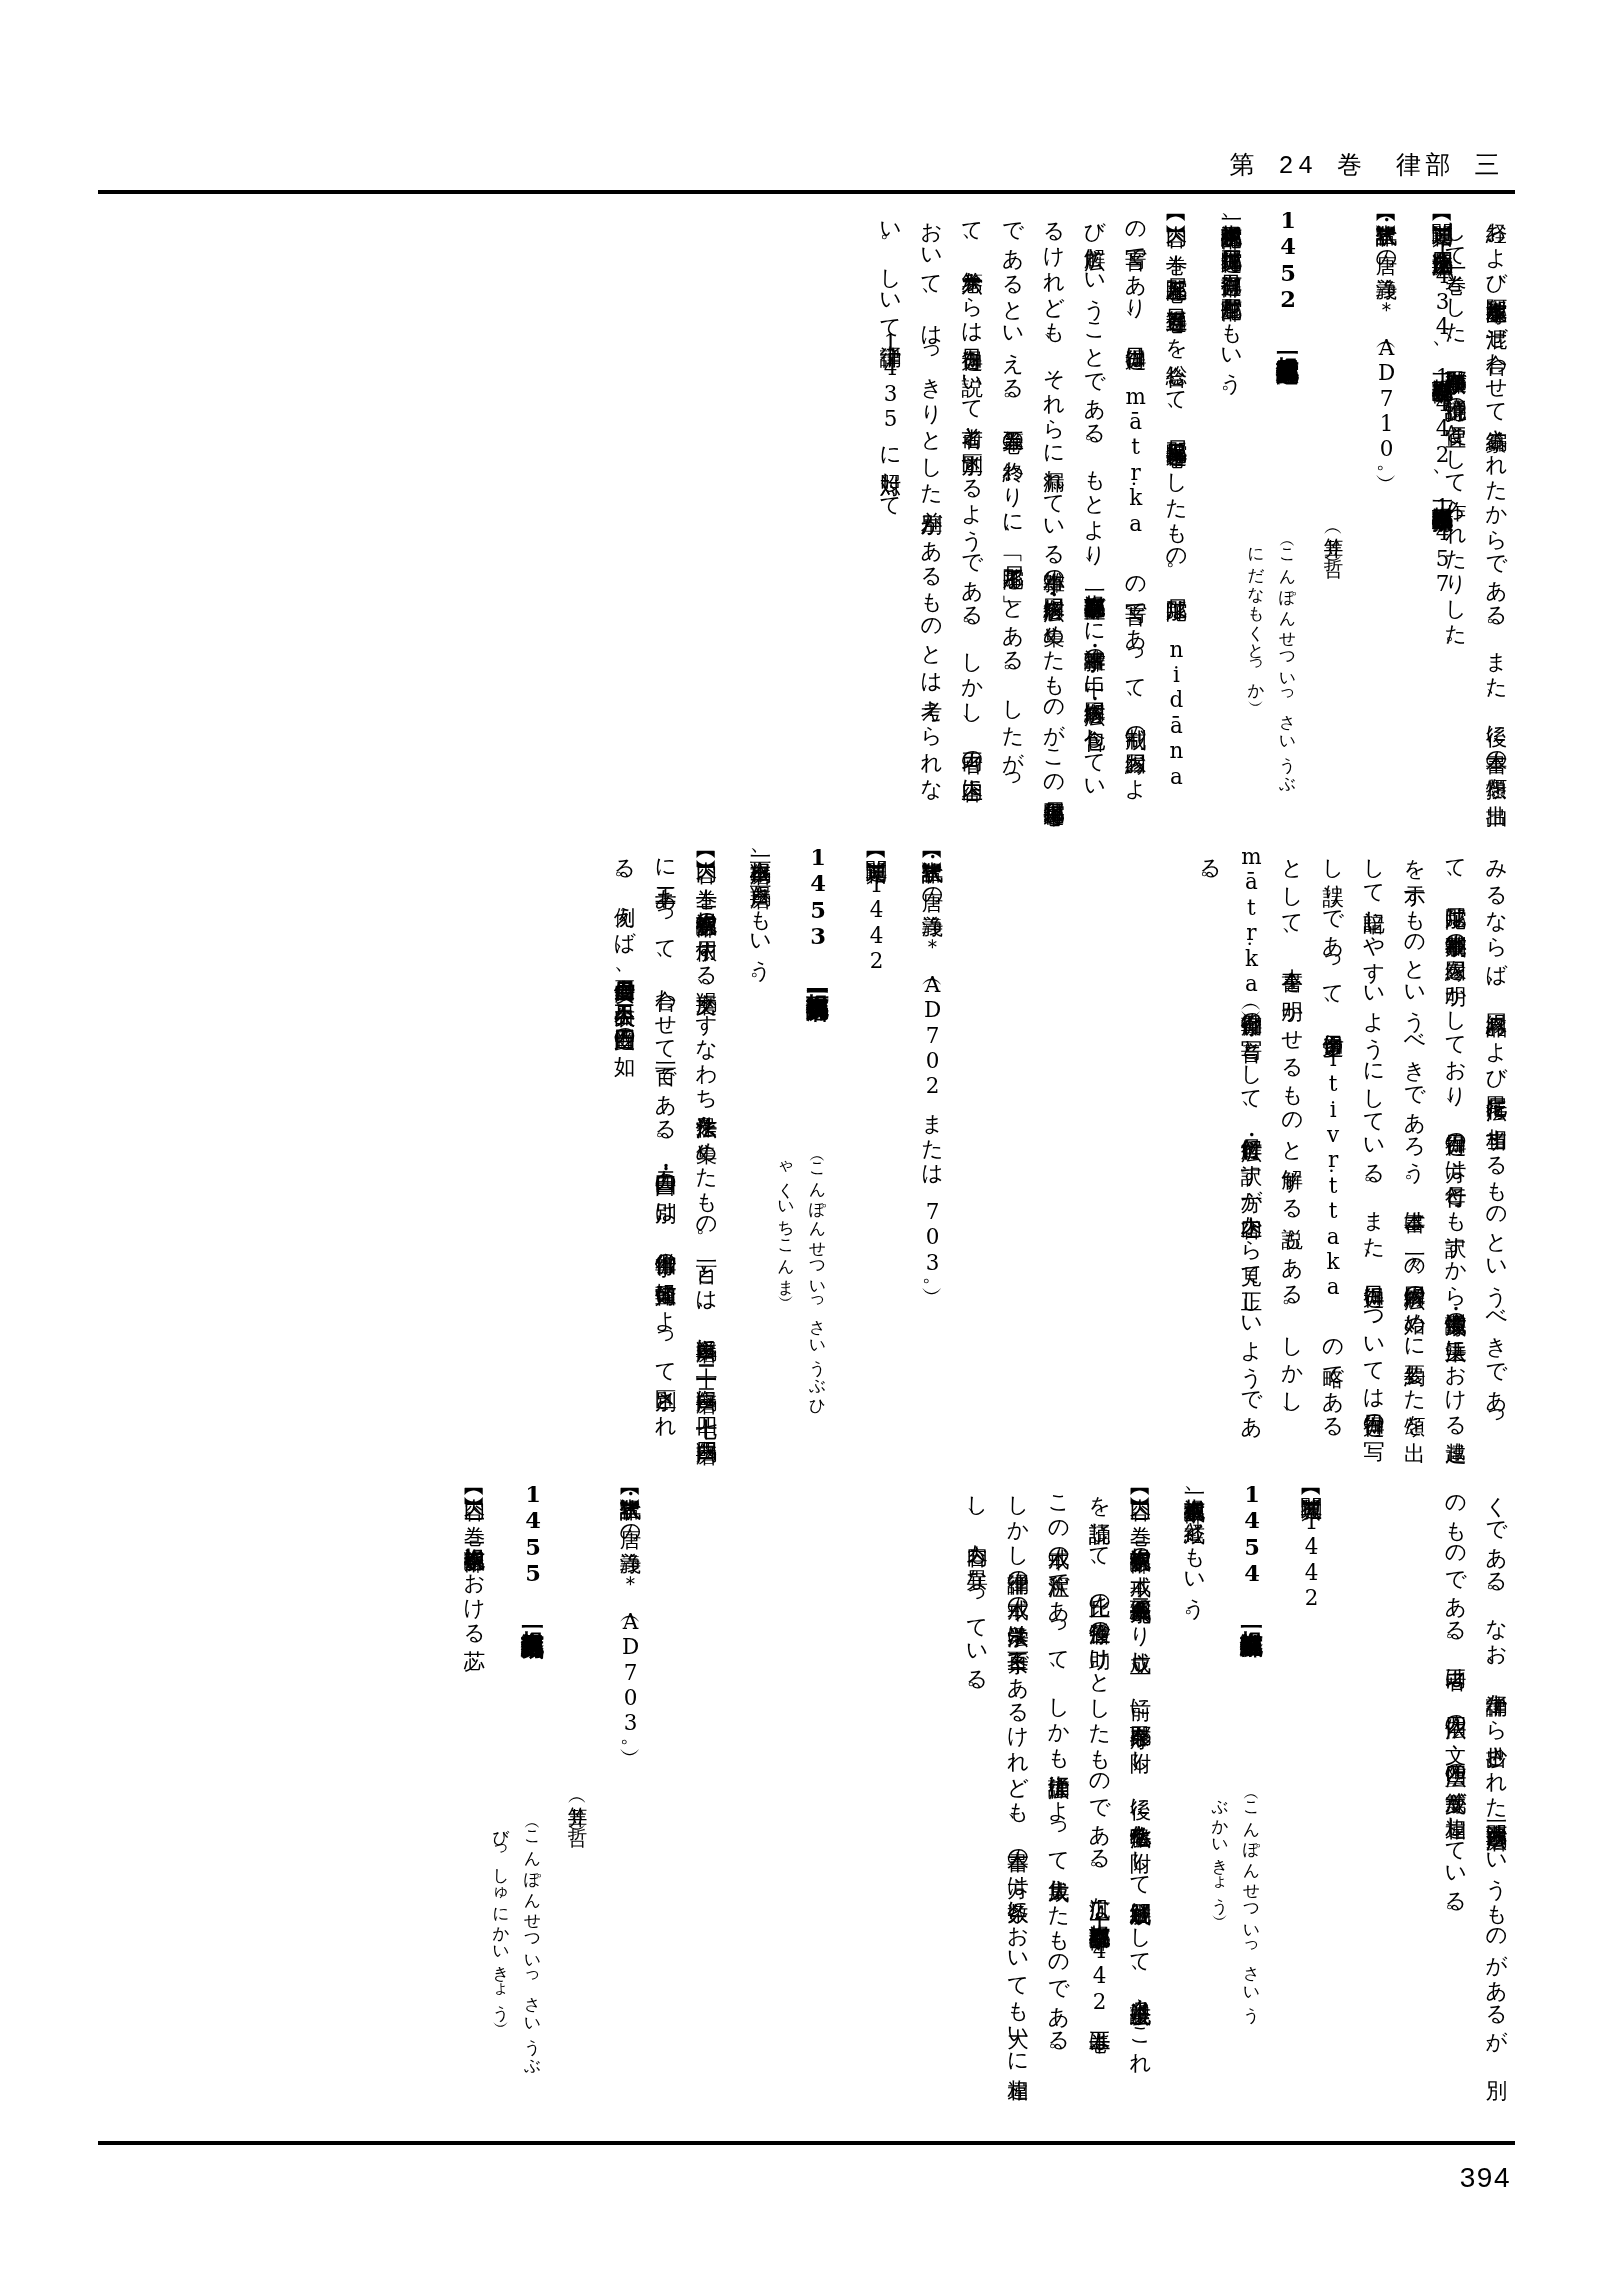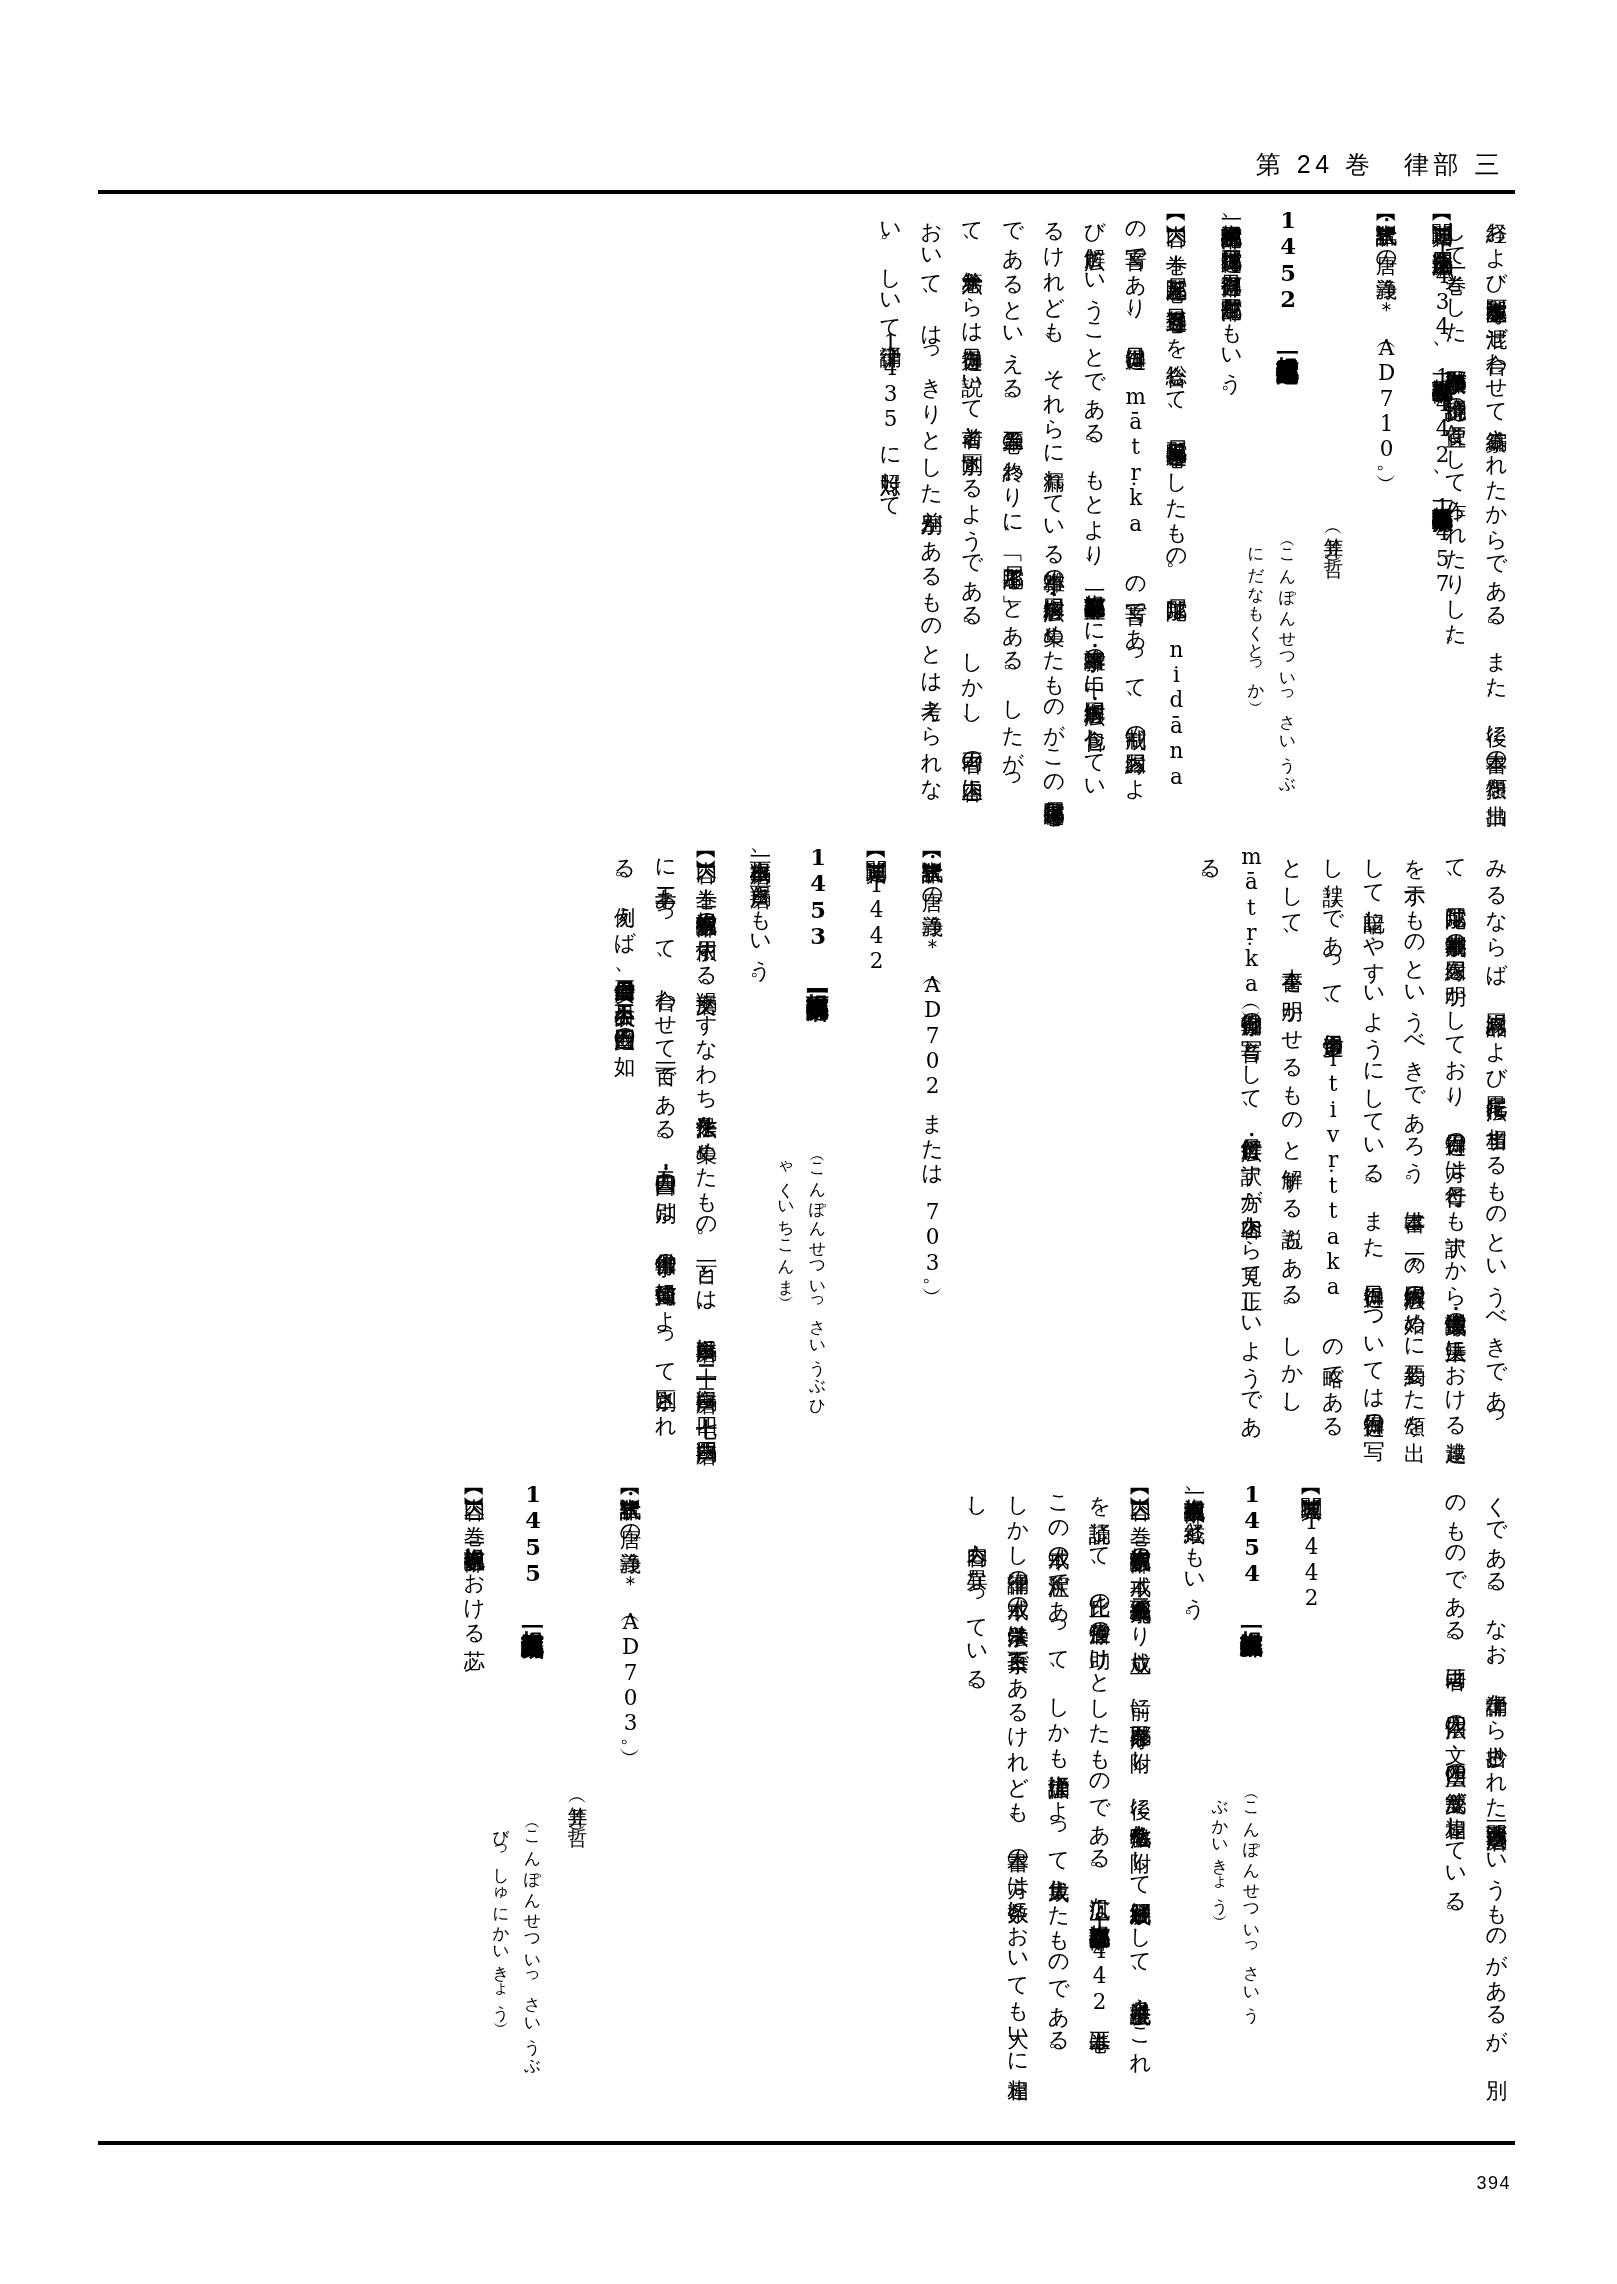--- a/index.html
+++ b/index.html
@@ -21,21 +21,21 @@
     width: 1617px;
     height: 2284px;
   }
   
   .header {
     position: absolute;
     top: 148px;
     right: 113px;
     font-size: 25px;
     letter-spacing: 4.5px;
-    font-family: Liberation Sans, sans-serif;
+    font-family: Liberation Mono, monospace;
   }
   .rule-top {
     position: absolute;
     left: 98px;
     right: 102px;
     top: 190px;
     height: 3.8px;
     background: #000;
   }
   .rule-bottom {
@@ -43,21 +43,21 @@
     left: 98px;
     right: 102px;
     bottom: 139px;
     height: 3.8px;
     background: #000;
   }
   .folio {
     position: absolute;
     right: 106px;
     bottom: 90px;
-    font-size: 18px;
+    font-size: 28px;
     letter-spacing: 1.5px;
     font-family: "Liberation Sans", sans-serif;
   }
   
   .body-area {
     position: absolute;
     left: 102px;
     top: 207px;
     width: 1414px;
     height: 1923px;

